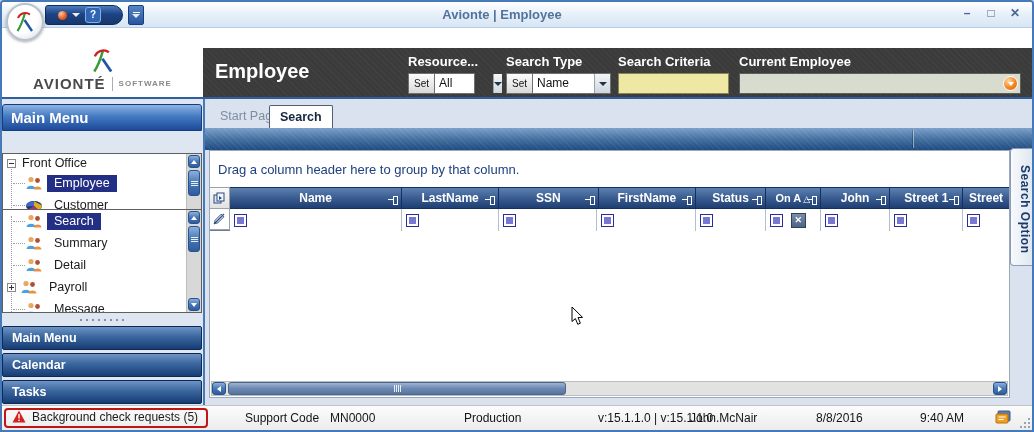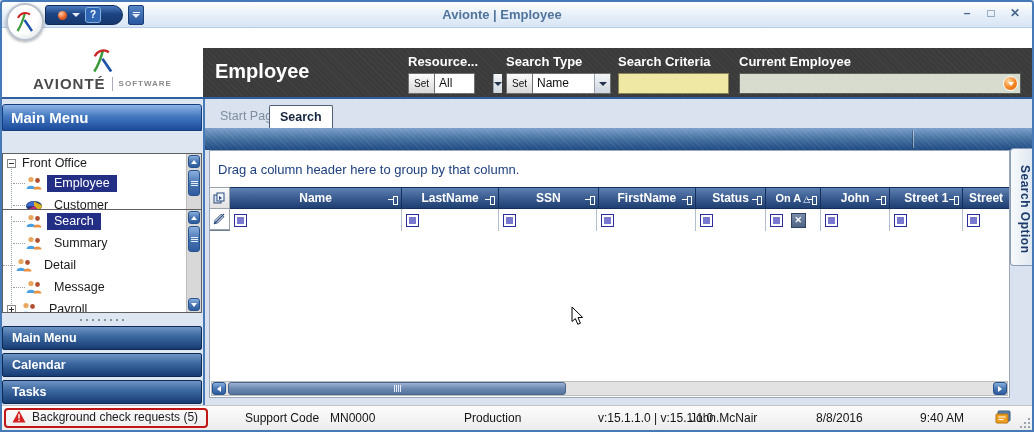--- a/index.html
+++ b/index.html
@@ -341,49 +341,49 @@
         <div class="trow" style="padding-left:10px;">
           <span class="guide"></span>
           <svg class="ticon" viewBox="0 0 18 15">
             <circle cx="6" cy="3.5" r="2.6" fill="#e8a860"></circle>
               <path d="M1.5 13 C1.5 8.5 10.5 8.5 10.5 13 Z" fill="#4aa0e0"></path>
             <circle cx="12.5" cy="4.5" r="2.4" fill="#b05030"></circle>
               <path d="M8.5 13.5 C8.5 9.5 16.5 9.5 16.5 13.5 Z" fill="#e89040"></path>
           </svg>
           <span class="tlabel">Summary</span>
         </div>
-        <div class="trow" style="">
+        <div class="trow" style="padding-left:10px;">
           <span class="guide"></span>
           <svg class="ticon" viewBox="0 0 18 15">
             <circle cx="6" cy="3.5" r="2.6" fill="#e8a860"></circle>
               <path d="M1.5 13 C1.5 8.5 10.5 8.5 10.5 13 Z" fill="#4aa0e0"></path>
             <circle cx="12.5" cy="4.5" r="2.4" fill="#b05030"></circle>
               <path d="M8.5 13.5 C8.5 9.5 16.5 9.5 16.5 13.5 Z" fill="#e89040"></path>
           </svg>
           <span class="tlabel">Detail</span>
         </div>
-        <div class="trow" style="padding-left:10px;">
-          <span class="guide"></span>
+        <div class="trow">
+          <span class="expander plus"></span>
           <svg class="ticon" viewBox="0 0 18 15">
             <circle cx="6" cy="3.5" r="2.6" fill="#e8a860"></circle>
               <path d="M1.5 13 C1.5 8.5 10.5 8.5 10.5 13 Z" fill="#4aa0e0"></path>
             <circle cx="12.5" cy="4.5" r="2.4" fill="#b05030"></circle>
               <path d="M8.5 13.5 C8.5 9.5 16.5 9.5 16.5 13.5 Z" fill="#e89040"></path>
           </svg>
-          <span class="tlabel">Message</span>
-        </div>
-        <div class="trow">
-          <span class="expander plus"></span>
+          <span class="tlabel">Payroll</span>
+        </div>
+        <div class="trow" style="padding-left:10px;">
+          <span class="guide"></span>
           <svg class="ticon" viewBox="0 0 18 15">
             <circle cx="6" cy="3.5" r="2.6" fill="#e8a860"></circle>
               <path d="M1.5 13 C1.5 8.5 10.5 8.5 10.5 13 Z" fill="#4aa0e0"></path>
             <circle cx="12.5" cy="4.5" r="2.4" fill="#b05030"></circle>
               <path d="M8.5 13.5 C8.5 9.5 16.5 9.5 16.5 13.5 Z" fill="#e89040"></path>
           </svg>
-          <span class="tlabel">Payroll</span>
+          <span class="tlabel">Message</span>
         </div>
       </div>
       <div class="tscroll">
         <span class="sbtn up">
             <b class="u"></b>
           </span>
         <span class="sthumb">
             <i></i>
             <i></i>
             <i></i>

